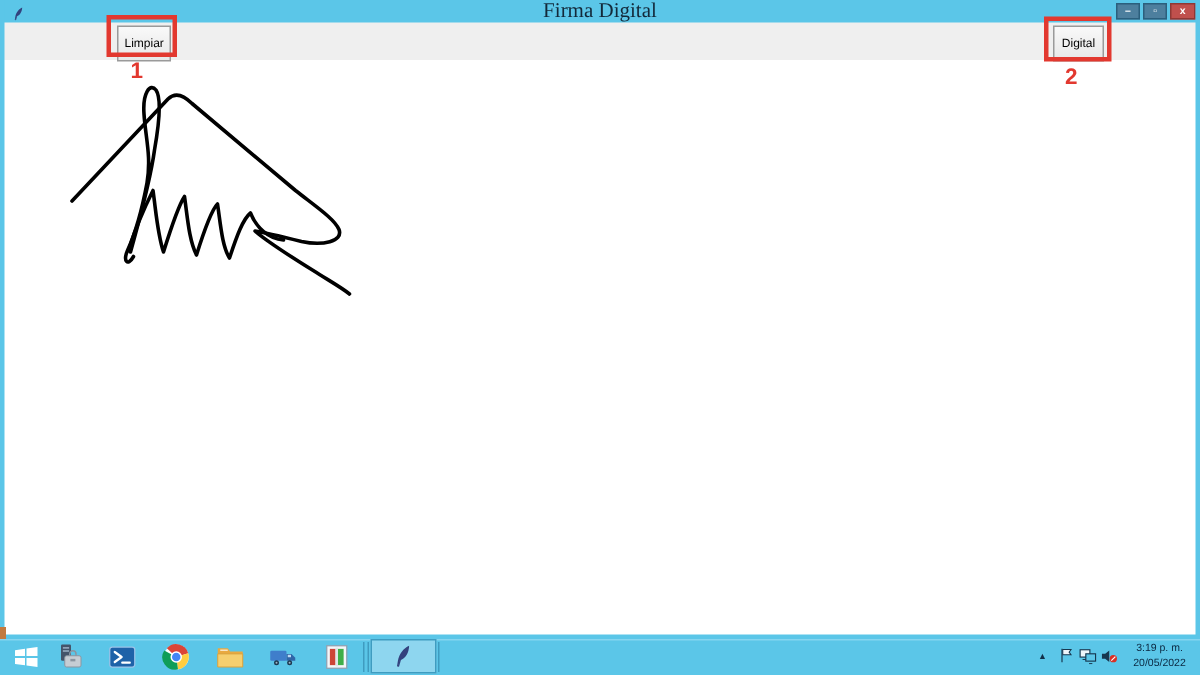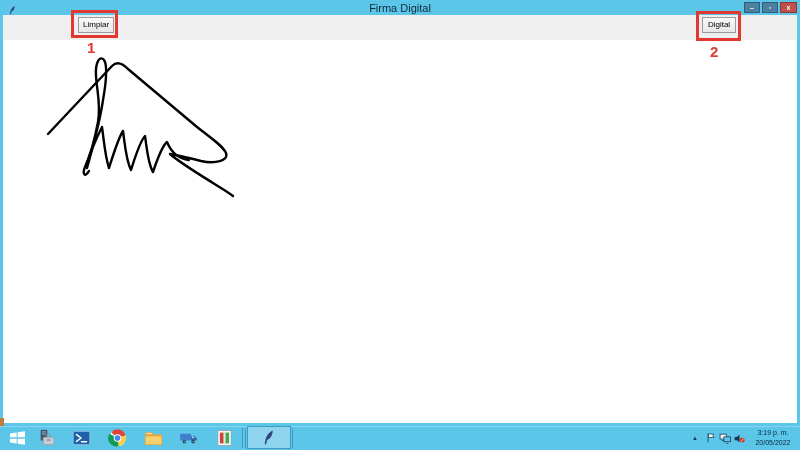--- a/index.html
+++ b/index.html
@@ -5,40 +5,40 @@
   html,body{margin:0;padding:0;}
   body{
     width:800px;height:450px;position:relative;overflow:hidden;
     font-family:"Liberation Sans",sans-serif;background:#5bc6e8;
   }
   
   .titlebar{position:absolute;top:0;left:0;width:800px;height:15px;background:#5bc6e8;}
   .titlebar-icon{position:absolute;top:2px;left:7px;width:11px;height:11px;}
   .title-text{
     position:absolute;top:1px;left:0;width:800px;height:14px;text-align:center;
-    font-size:11px;line-height:14px;color:#13293a;
+    font-size:14px;line-height:14px;color:#13293a;font-family:Liberation Serif, serif;
   }
   .win-btn{
     position:absolute;top:2px;height:11px;width:16px;box-sizing:border-box;
     border:1px solid #2b5f7d;background:#4d7f9e;color:#fff;
     font-size:7px;line-height:9px;text-align:center;font-weight:bold;cursor:default;
   }
   .btn-min{left:744px;}
   .btn-max{left:762px;}
   .btn-close{left:780px;width:17px;background:#c0504d;border-color:#8f3835;}
   .border-left,.border-right{position:absolute;top:0;width:3px;height:423px;background:#5bc6e8;}
   .border-left{left:0;}
   .border-right{right:0;}
   .border-bottom{position:absolute;top:423px;left:0;width:800px;height:3px;background:#5bc6e8;}
   .toolbar-strip{position:absolute;top:15px;left:3px;width:794px;height:25px;background:#efefef;}
   .canvas-area{position:absolute;top:40px;left:3px;width:794px;height:383px;background:#ffffff;}
 
   
   .app-btn{
-    position:absolute;top:17px;height:16px;box-sizing:border-box;
+    position:absolute;top:17px;height:24px;box-sizing:border-box;
     background:linear-gradient(#f9f9f9,#e7e7e7);border:1px solid #9a9a9a;
     font-size:8px;font-family:"Liberation Sans",sans-serif;color:#000;
     line-height:14px;padding:0 4px;cursor:pointer;
   }
   .btn-limpiar{left:78px;min-width:34px;}
   .btn-guardar{left:702px;min-width:34px;}
 
   
   .anno-box{position:absolute;box-sizing:border-box;border:3px solid #e2382f;background:transparent;}
   .anno-box1{left:71px;top:10px;width:47px;height:28px;}

